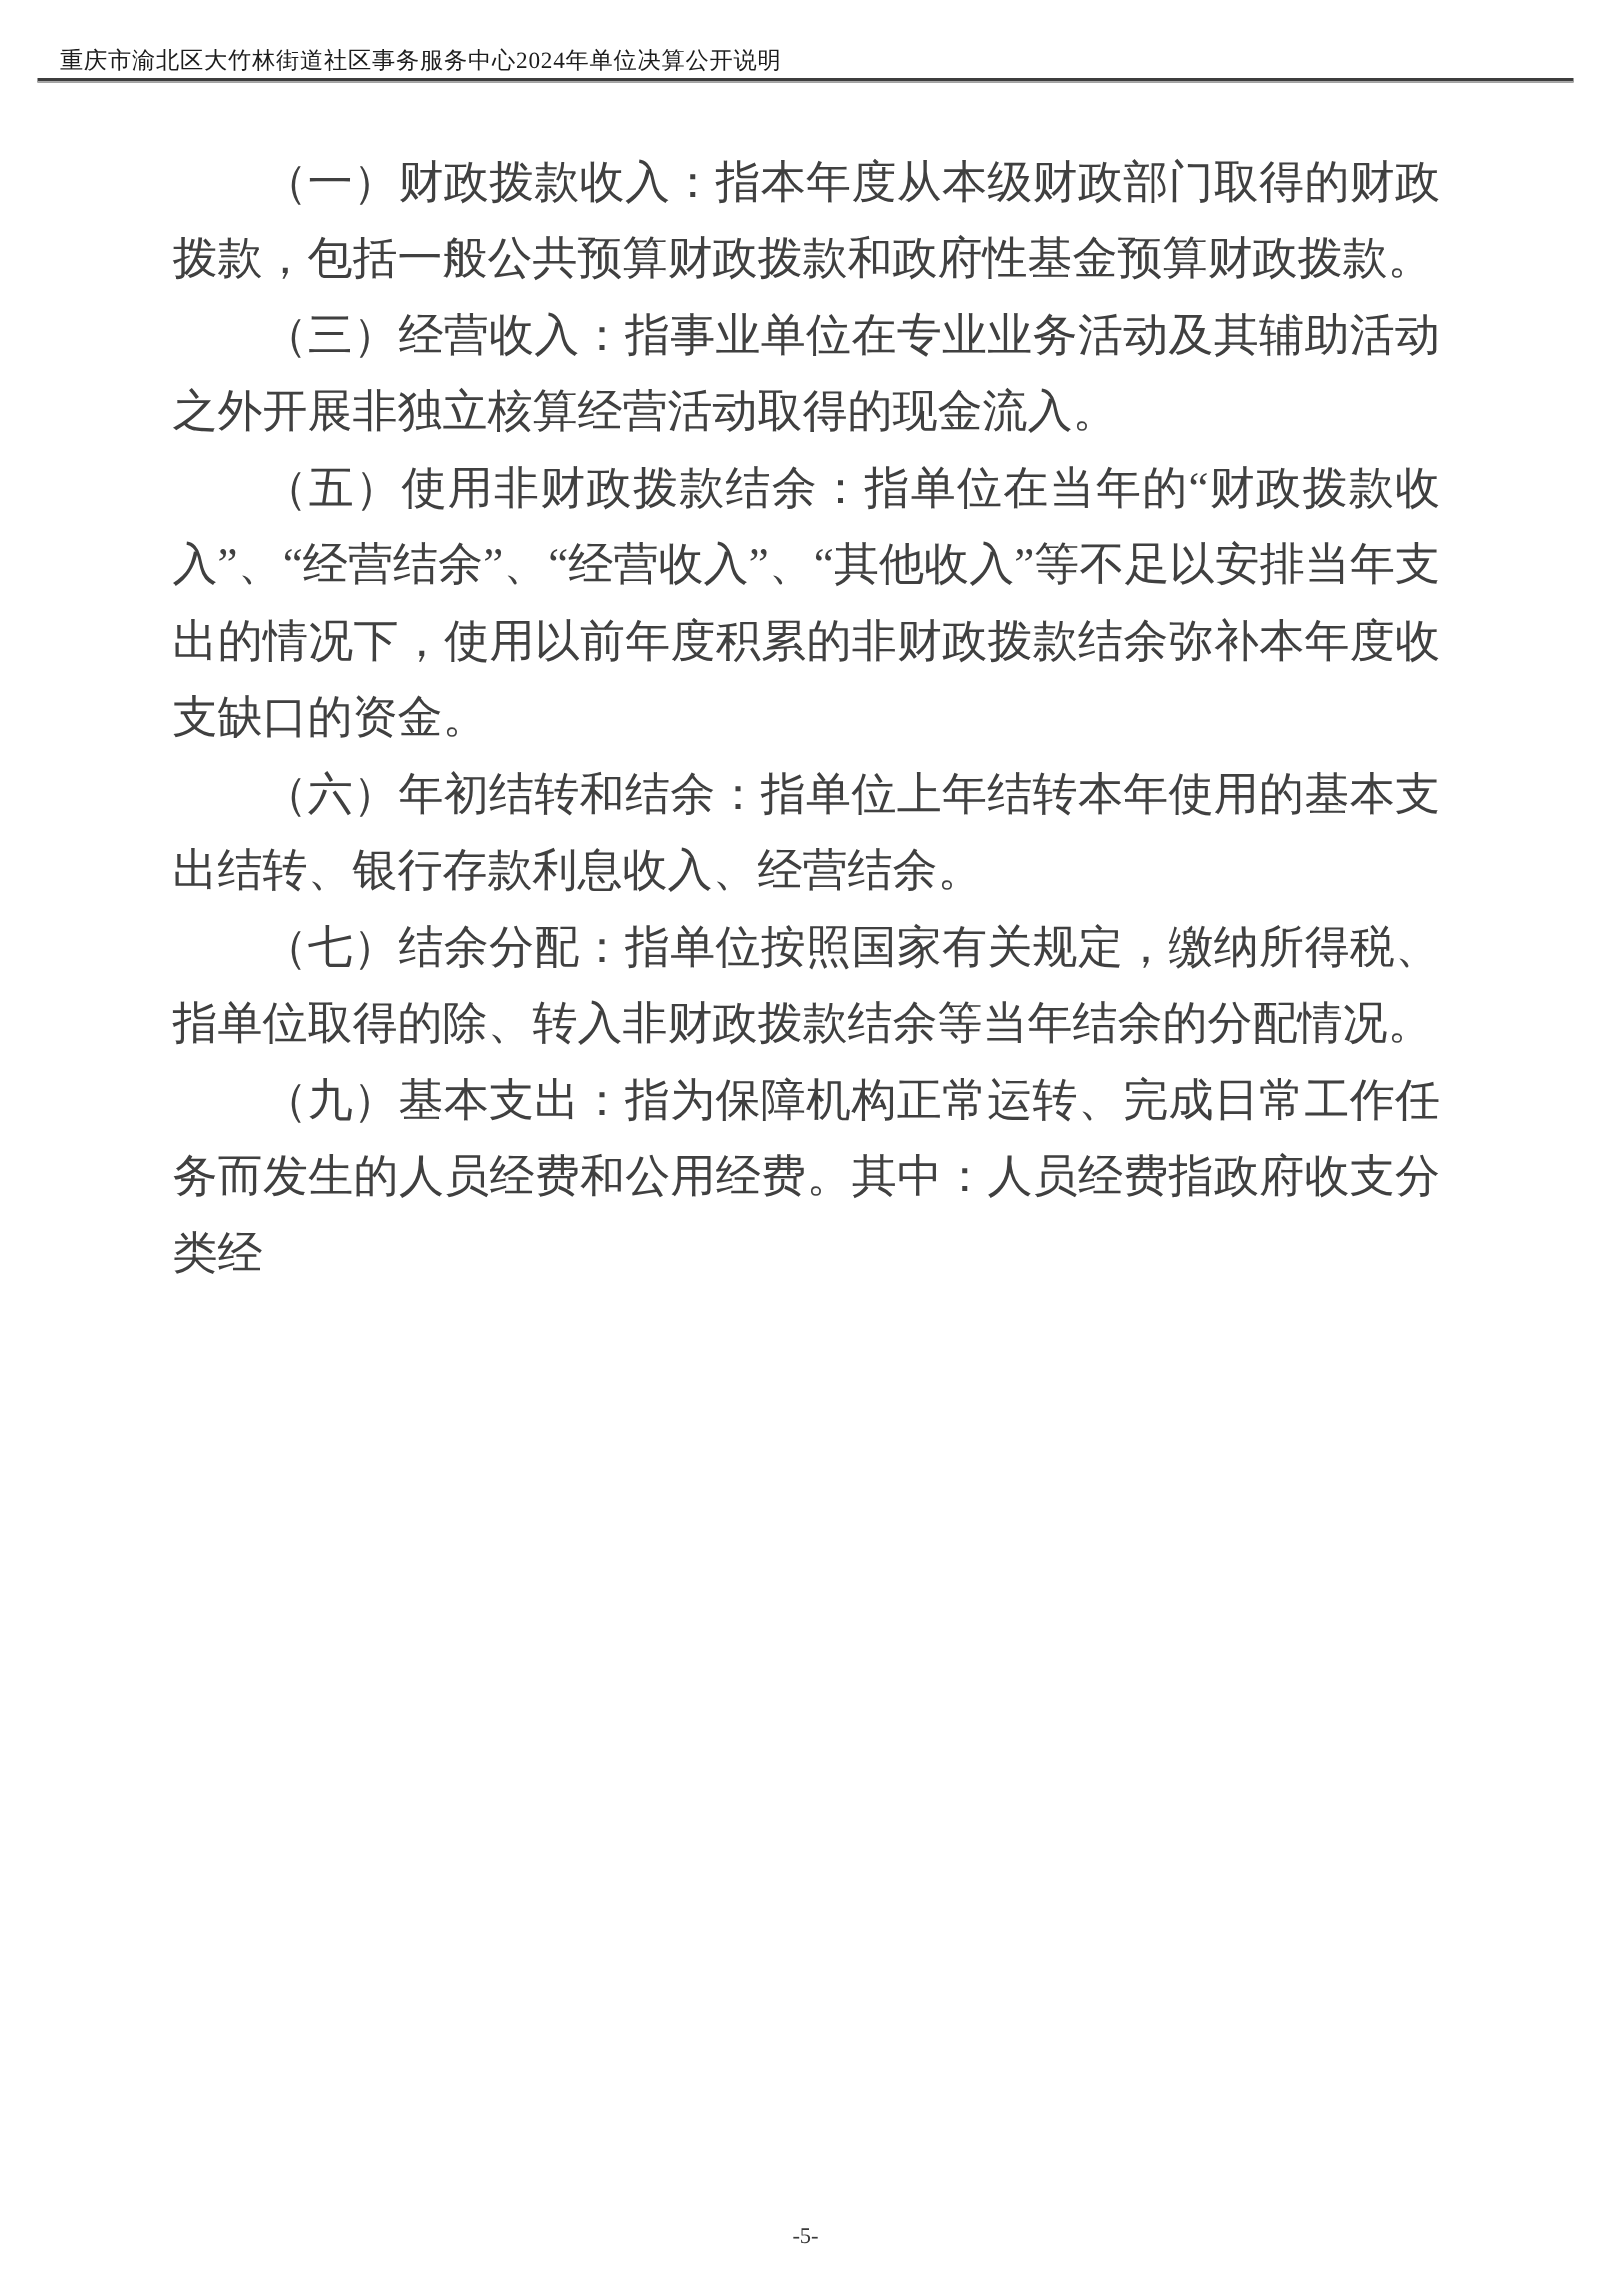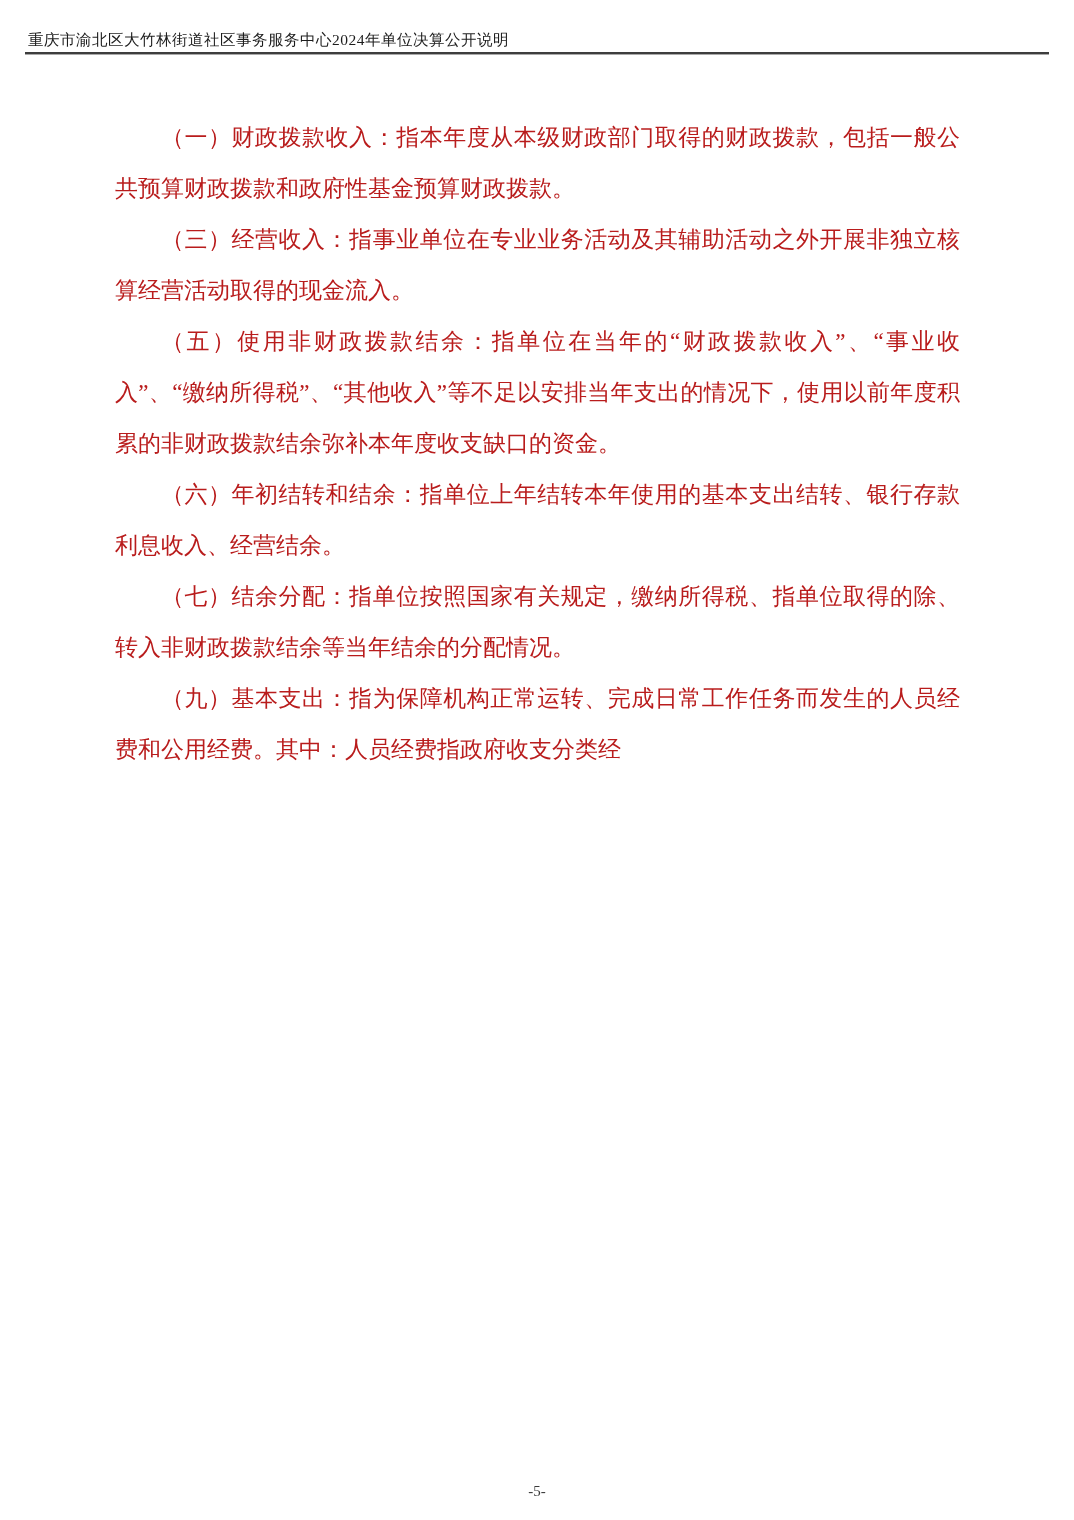--- a/index.html
+++ b/index.html
@@ -11,46 +11,46 @@
     position: relative;
     width: 1074px;
     height: 1520px;
     background: #ffffff;
     overflow: hidden;
     font-family: "Liberation Serif", "DejaVu Serif", serif;
     color: #1c1c1c;
   }
   .header {
     position: absolute;
-    left: 28px;
+    left: 40px;
     top: 30px;
     font-size: 15.5px;
     letter-spacing: 0.5px;
     color: #1c1c1c;
     white-space: nowrap;
   }
   .header-rule {
     position: absolute;
     left: 25px;
     top: 52px;
     width: 1024px;
     height: 2px;
     background: #3d3d3d;
     border-bottom: 1px solid #a9a9a9;
   }
   .content {
     position: absolute;
     left: 115px;
-    top: 112px;
+    top: 96px;
     width: 845px;
-    font-size: 23px;
+    font-size: 30px;
     line-height: 51px;
     text-align: justify;
     text-justify: inter-ideograph;
-    color: #b91c1c;
+    color: #404040;
   }
   .content p {
     margin: 0;
     padding: 0;
     text-indent: 2em;
     text-align-last: left;
   }
   .footer {
     position: absolute;
     left: 0;
@@ -68,21 +68,21 @@
 
   <div class="header">
     <span>重庆市渝北区大竹林街道社区事务服务中心2024年单位决算公开说明</span>
   </div>
 
   <div class="header-rule"></div>
 
   <div class="content">
     <p>（一）财政拨款收入：指本年度从本级财政部门取得的财政拨款，包括一般公共预算财政拨款和政府性基金预算财政拨款。</p>
     <p>（三）经营收入：指事业单位在专业业务活动及其辅助活动之外开展非独立核算经营活动取得的现金流入。</p>
-    <p>（五）使用非财政拨款结余：指单位在当年的“财政拨款收入”、“事业收入”、“缴纳所得税”、“其他收入”等不足以安排当年支出的情况下，使用以前年度积累的非财政拨款结余弥补本年度收支缺口的资金。</p>
+    <p>（五）使用非财政拨款结余：指单位在当年的“财政拨款收入”、“经营结余”、“经营收入”、“其他收入”等不足以安排当年支出的情况下，使用以前年度积累的非财政拨款结余弥补本年度收支缺口的资金。</p>
     <p>（六）年初结转和结余：指单位上年结转本年使用的基本支出结转、银行存款利息收入、经营结余。</p>
     <p>（七）结余分配：指单位按照国家有关规定，缴纳所得税、指单位取得的除、转入非财政拨款结余等当年结余的分配情况。</p>
     <p>（九）基本支出：指为保障机构正常运转、完成日常工作任务而发生的人员经费和公用经费。其中：人员经费指政府收支分类经</p>
   </div>
 
   <div class="footer">
     <span>-5-</span>
   </div>
 
 </div>

